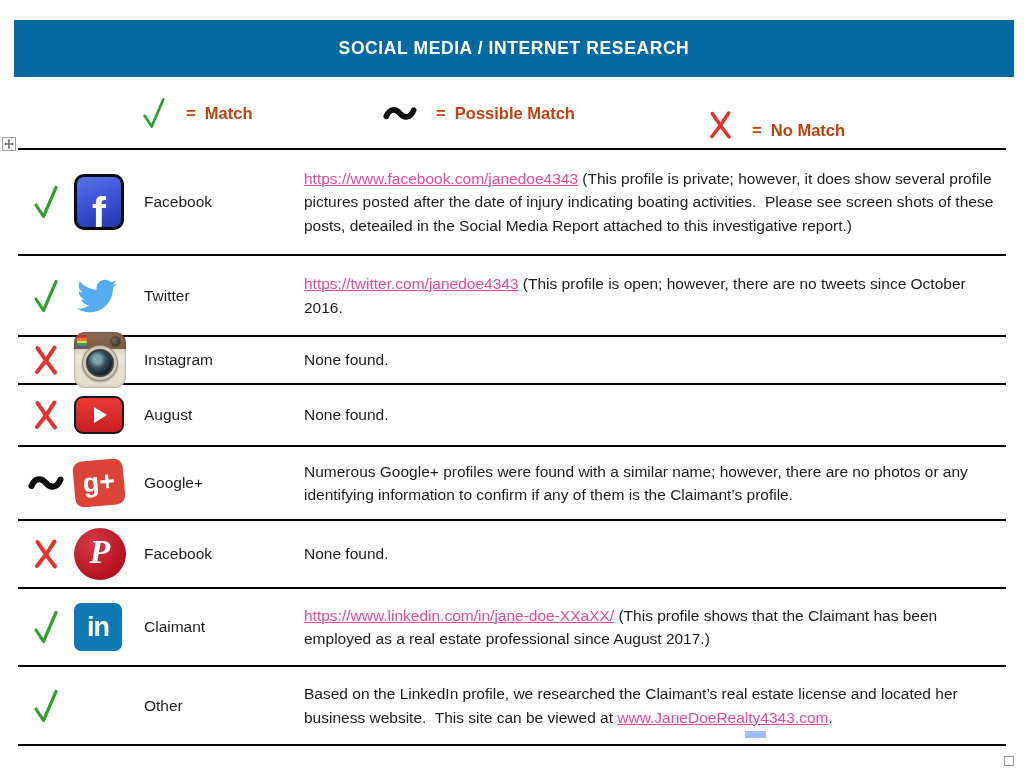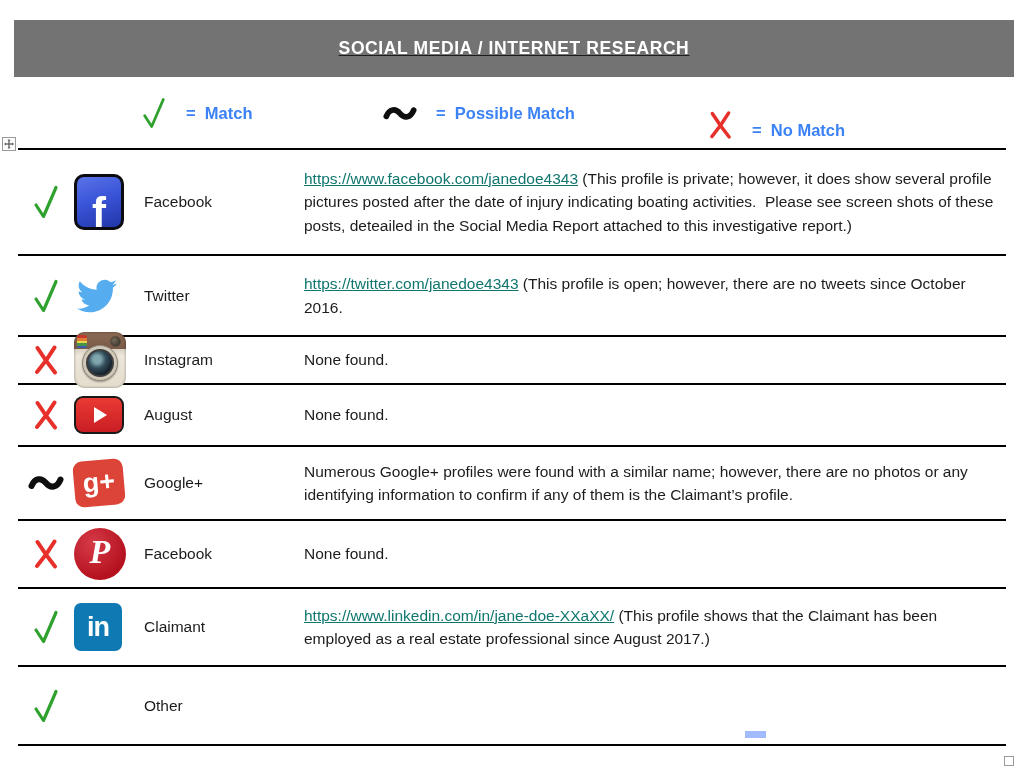--- a/index.html
+++ b/index.html
@@ -1,45 +1,45 @@
 <!DOCTYPE html>
 <html><head>
 <meta charset="utf-8">
 <style>
   html,body{margin:0;padding:0;background:#ffffff;}
   .page{position:relative;width:1024px;height:772px;background:#fff;overflow:hidden;
         font-family:"Liberation Sans",sans-serif;color:#1c1c1c;}
 
   
   .header-bar{position:absolute;left:14px;top:20px;width:1000px;height:57px;
-              background:#737373;display:flex;align-items:center;justify-content:center;text-decoration:underline;}
+              background:#0369a1;display:flex;align-items:center;justify-content:center;}
   .header-title{color:#fff;font-size:17.5px;font-weight:bold;letter-spacing:.6px;white-space:pre;}
 
   
   .legend{position:absolute;left:0;top:86px;width:1024px;height:54px;}
   .legend-item{position:absolute;display:flex;align-items:center;gap:19px;height:54px;}
   .legend-item.l1{left:141px;}
   .legend-item.l2{left:383px;}
   .legend-item.l3{left:708px;align-items:flex-end;}
-  .legend-label{font-size:16.5px;font-weight:600;white-space:pre;color:#3b82f6;}
+  .legend-label{font-size:16.5px;font-weight:600;white-space:pre;color:#c2410c;}
 
   
   .move-handle{position:absolute;left:2px;top:137px;width:14px;height:14px;border:1px solid #9a9a9a;
                background:#fbfbfb;display:flex;align-items:center;justify-content:center;box-sizing:border-box;}
   .resize-handle{position:absolute;left:1004px;top:756px;width:10px;height:10px;border:1.5px solid #9a9a9a;
                  background:#fff;box-sizing:border-box;}
 
   
   .rtable{position:absolute;left:18px;top:148px;width:988px;border-top:2px solid #000;}
   .row{display:flex;align-items:center;border-bottom:2px solid #000;box-sizing:border-box;}
   .col-status{width:56px;display:flex;justify-content:center;align-items:center;flex:none;}
   .col-icon{width:70px;display:flex;align-items:center;flex:none;}
   .col-name{width:160px;font-size:15.5px;flex:none;}
   .col-desc{flex:1;padding-right:10px;font-size:15.5px;line-height:23.5px;}
-  .dlink{color:#0f766e;text-decoration:underline;cursor:pointer;}
+  .dlink{color:#ec4899;text-decoration:underline;cursor:pointer;}
   .dlink:empty{display:none;}
   .selection-highlight{position:absolute;left:745px;top:731px;width:21px;height:7px;
                        background:rgba(70,120,255,.5);}
 
   
   .icon-fb{width:50px;height:56px;border-radius:10px;box-sizing:border-box;border:3px solid #0c0c10;
            background:linear-gradient(160deg,#5A74E8 0%,#3B55D9 45%,#2036A8 100%);
            display:flex;align-items:flex-end;justify-content:center;overflow:hidden;}
   .icon-fb span{color:#fff;font-size:42px;font-weight:bold;line-height:.9;transform:translateY(5px);}
 
@@ -235,20 +235,21 @@
     </div>
 
     <div class="row" style="height:79px">
       <div class="col-status">
         <svg width="28" height="34" viewBox="0 0 28 34">
             <path d="M4 20 L11.5 31.5 L24 2.5" fill="none" stroke="#2FA12E" stroke-width="3.2" stroke-linecap="round" stroke-linejoin="round"></path>
           </svg>
       </div>
       <div class="col-icon"></div>
       <div class="col-name">Other</div>
+      <div class="col-desc"><span>Based on the LinkedIn profile, we researched the Claimant’s real estate license and located her business website.&nbsp; This site can be viewed at </span><a class="dlink">www.JaneDoeRealty4343.com</a><span>.</span></div>
     </div>
 
   </div>
 
   <div class="selection-highlight"></div>
   <div class="resize-handle"></div>
 
 </div>
 
 </body></html>

